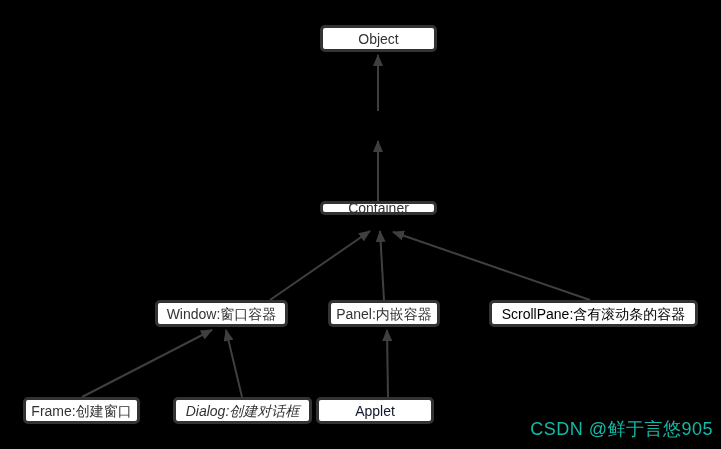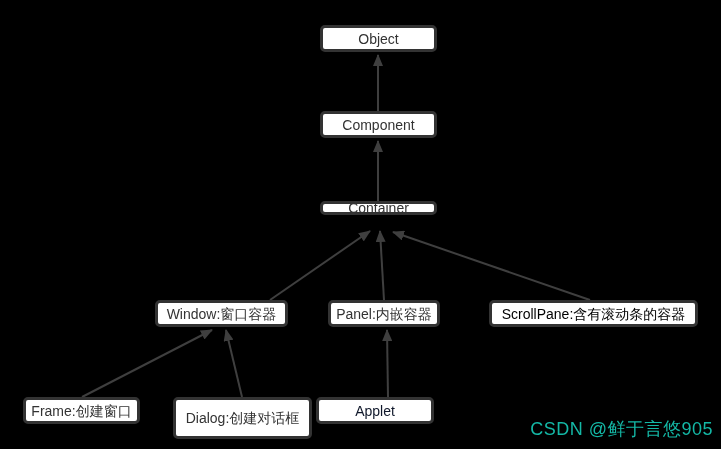--- a/index.html
+++ b/index.html
@@ -56,22 +56,21 @@
   <line x1="378" y1="111" x2="378" y2="55" stroke="#3f3f3f" stroke-width="2" marker-end="url(#arrow)"></line>
       <line x1="378" y1="201" x2="378" y2="141" stroke="#3f3f3f" stroke-width="2" marker-end="url(#arrow)"></line>
       <line x1="270" y1="300" x2="370" y2="231" stroke="#3f3f3f" stroke-width="2" marker-end="url(#arrow)"></line>
       <line x1="384" y1="300" x2="380" y2="231" stroke="#3f3f3f" stroke-width="2" marker-end="url(#arrow)"></line>
       <line x1="590" y1="300" x2="393" y2="232" stroke="#3f3f3f" stroke-width="2" marker-end="url(#arrow)"></line>
       <line x1="82" y1="397" x2="212" y2="330" stroke="#3f3f3f" stroke-width="2" marker-end="url(#arrow)"></line>
       <line x1="242" y1="397" x2="226" y2="330" stroke="#3f3f3f" stroke-width="2" marker-end="url(#arrow)"></line>
       <line x1="388" y1="397" x2="387" y2="330" stroke="#3f3f3f" stroke-width="2" marker-end="url(#arrow)"></line>
     </svg>
   <div class="node" style="left: 320px; top: 25px; width: 117px; height: 27px; background: rgb(255, 255, 255); border-color: rgb(51, 51, 51); color: rgb(51, 51, 51);">Object</div>
-    <div class="node" style="left: 320px; top: 111px; width: 117px; height: 27px; background: rgb(255, 255, 255); border-color: rgb(51, 51, 51); color: rgb(51, 51, 51);">Component</div>
     <div class="node" style="left: 320px; top: 201px; width: 117px; height: 14px; background: rgb(255, 255, 255); border-color: rgb(51, 51, 51); color: rgb(51, 51, 51);">Container</div>
     <div class="node" style="left: 155px; top: 300px; width: 133px; height: 27px; background: rgb(255, 255, 255); border-color: rgb(51, 51, 51); color: rgb(51, 51, 51);">Window:窗口容器</div>
     <div class="node" style="left: 328px; top: 300px; width: 112px; height: 27px; background: rgb(255, 255, 255); border-color: rgb(51, 51, 51); color: rgb(51, 51, 51);">Panel:内嵌容器</div>
     <div class="node" style="left: 489px; top: 300px; width: 209px; height: 27px; background: rgb(255, 255, 255); border-color: rgb(51, 51, 51); color: #000000;">ScrollPane:含有滚动条的容器</div>
     <div class="node" style="left: 23px; top: 397px; width: 117px; height: 27px; background: rgb(255, 255, 255); border-color: rgb(51, 51, 51); color: rgb(51, 51, 51);">Frame:创建窗口</div>
-    <div class="node" style="left: 173px; top: 397px; width: 139px; height: 42px; background: rgb(255, 255, 255); border-color: rgb(51, 51, 51); color: rgb(51, 51, 51);">Dialog:创建对话框</div>
+    <div class="node" style="left: 173px; top: 397px; width: 139px; height: 27px; background: rgb(255, 255, 255); border-color: rgb(51, 51, 51); color: rgb(51, 51, 51); font-style: italic;">Dialog:创建对话框</div>
     <div class="node" style="left: 316px; top: 397px; width: 118px; height: 27px; background: rgb(255, 255, 255); border-color: rgb(51, 51, 51); color: #0f172a;">Applet</div>
     <div class="watermark" style="color: #14b8a6; text-align: right;">CSDN @鲜于言悠905</div>
 </div>
 
 </body></html>

